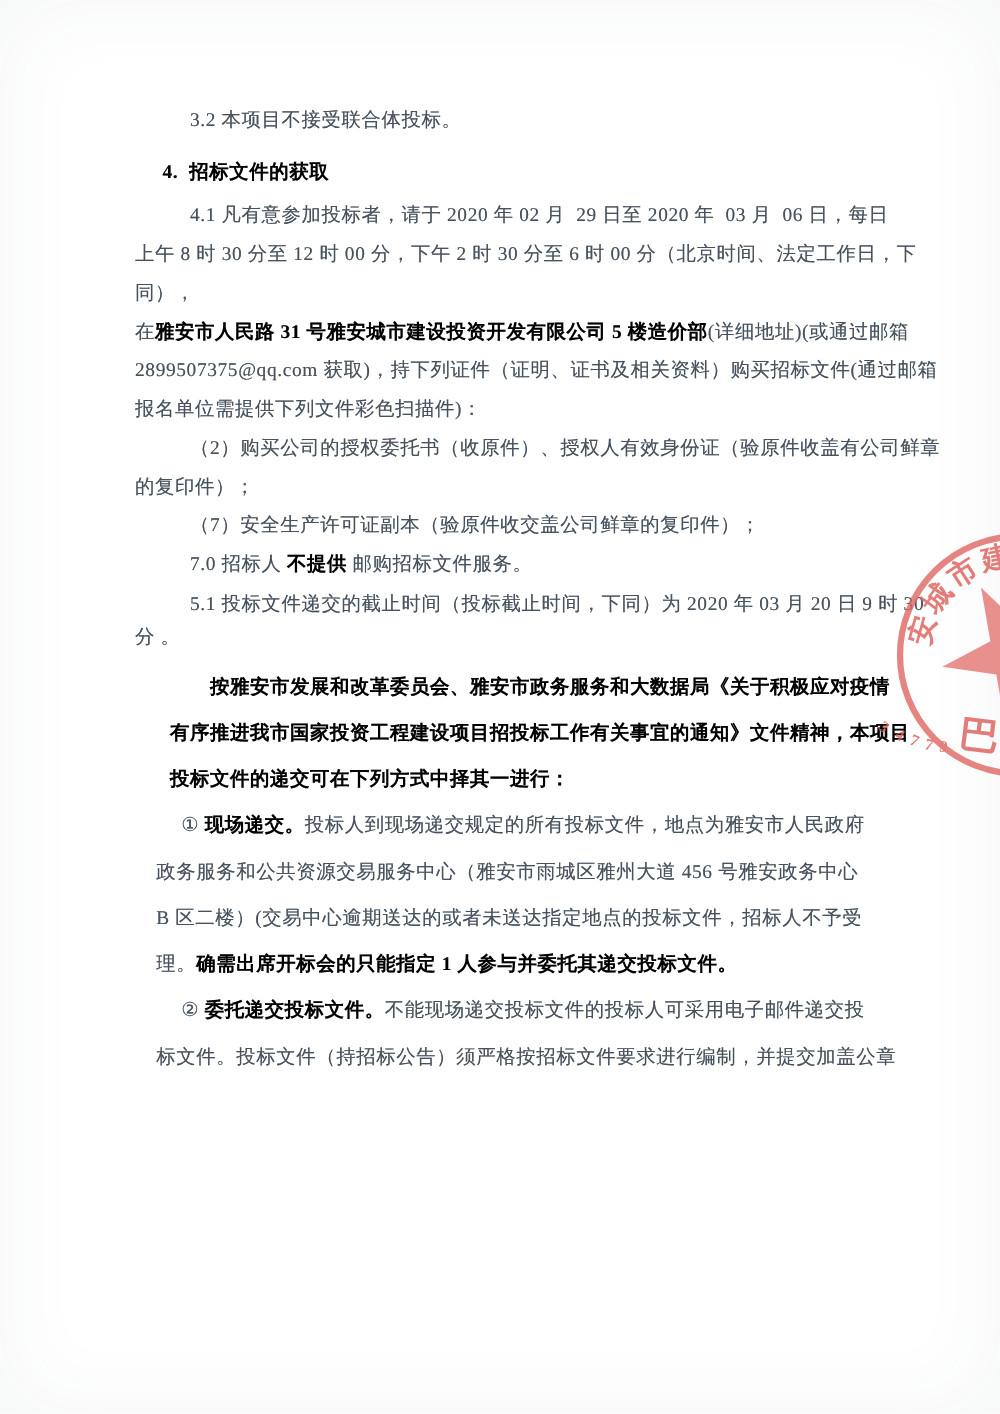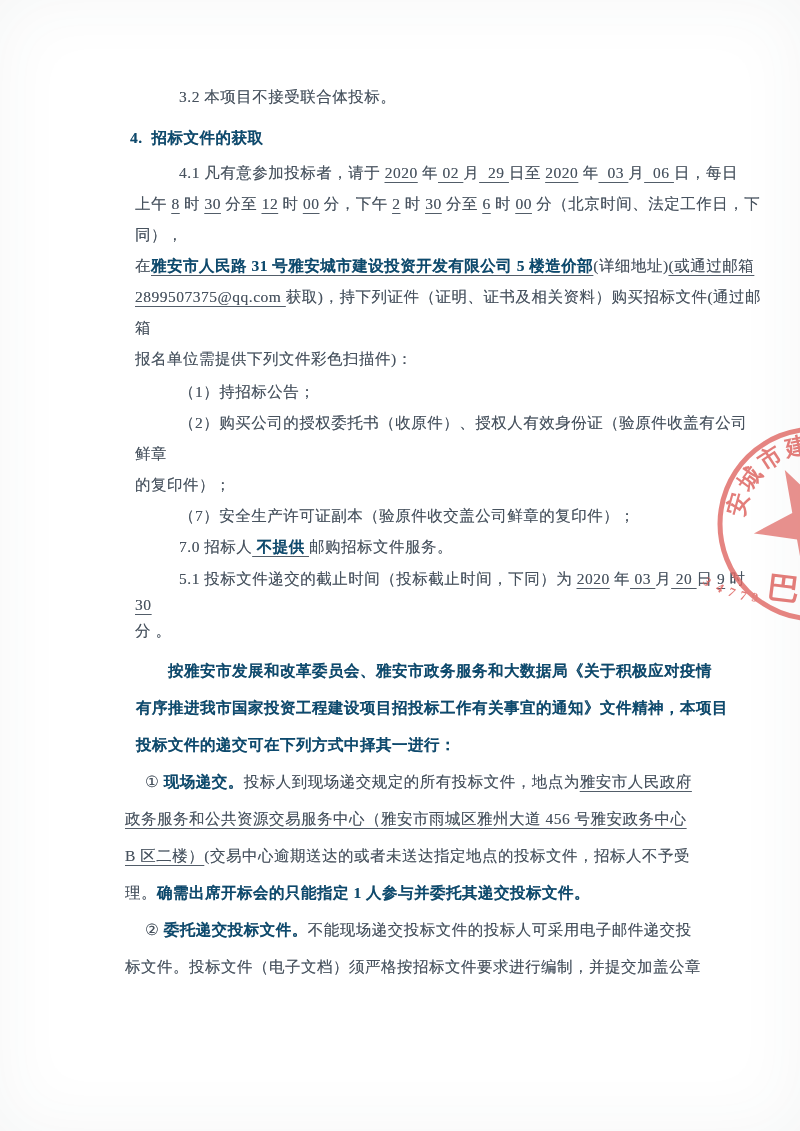--- a/index.html
+++ b/index.html
@@ -20,27 +20,26 @@
     overflow:hidden;
   }
   .para{
     margin:0;
     font-size:15.5px;
     line-height:31px;
     letter-spacing:0.5px;
     white-space:pre-wrap;
     text-shadow:0 0 0.5px rgba(71,82,94,0.55);
   }
-  .body{text-indent:44px;margin-left:27px;}
+  .body{text-indent:44px;}
   .heading{font-weight:700;margin-left:22px;color:#3e4954;}
   .block{margin-left:28px;text-indent:32px;line-height:37px;}
   .circle-item{margin-left:17px;text-indent:20px;line-height:37px;}
-  .b{font-weight:700;color:#0c4a6e;}
+  .b{font-weight:700;color:#000000;}
   .u{
-    text-decoration:underline;
     text-decoration-thickness:1.4px;
     text-underline-offset:4px;
     text-decoration-color:#525d69;
   }
   [data-name="section-4-heading"]{margin-top:10px;}
   [data-name="clause-4-1"]{margin-top:4px;}
   [data-name="item-1"]{margin-top:2px;}
   [data-name="section-5-heading"]{margin-top:2px;}
   [data-name="clause-5-1"]{margin-top:4px;line-height:26px;}
   [data-name="notice-paragraph"]{margin-top:8px;}
@@ -57,36 +56,35 @@
 
 <div class="page" data-name="document-page">
   <div data-name="document-body">
       <p class="para body" data-name="clause-3-2"><span data-name="clause-3-2-run-0">3.2 本项目不接受联合体投标。</span></p>
       <p class="para heading" data-name="section-4-heading"><span class="b" data-name="section-4-heading-run-0">4.  招标文件的获取</span></p>
       <p class="para body" data-name="clause-4-1"><span data-name="clause-4-1-run-0">4.1 凡有意参加投标者，请于 </span><span class="u" data-name="clause-4-1-run-1">2020</span><span data-name="clause-4-1-run-2"> 年</span><span class="u" data-name="clause-4-1-run-3"> 02 </span><span data-name="clause-4-1-run-4">月</span><span class="u" data-name="clause-4-1-run-5">  29 </span><span data-name="clause-4-1-run-6">日至 </span><span class="u" data-name="clause-4-1-run-7">2020</span><span data-name="clause-4-1-run-8"> 年</span><span class="u" data-name="clause-4-1-run-9">  03 </span><span data-name="clause-4-1-run-10">月</span><span class="u" data-name="clause-4-1-run-11">  06 </span><span data-name="clause-4-1-run-12">日，每日
 上午 </span><span class="u" data-name="clause-4-1-run-13">8</span><span data-name="clause-4-1-run-14"> 时 </span><span class="u" data-name="clause-4-1-run-15">30</span><span data-name="clause-4-1-run-16"> 分至 </span><span class="u" data-name="clause-4-1-run-17">12</span><span data-name="clause-4-1-run-18"> 时 </span><span class="u" data-name="clause-4-1-run-19">00</span><span data-name="clause-4-1-run-20"> 分，下午 </span><span class="u" data-name="clause-4-1-run-21">2</span><span data-name="clause-4-1-run-22"> 时 </span><span class="u" data-name="clause-4-1-run-23">30</span><span data-name="clause-4-1-run-24"> 分至 </span><span class="u" data-name="clause-4-1-run-25">6</span><span data-name="clause-4-1-run-26"> 时 </span><span class="u" data-name="clause-4-1-run-27">00</span><span data-name="clause-4-1-run-28"> 分（北京时间、法定工作日，下同），
 在</span><span class="b u" data-name="clause-4-1-run-29">雅安市人民路 31 号雅安城市建设投资开发有限公司 5 楼造价部</span><span data-name="clause-4-1-run-30">(详细地址)</span><span class="u" data-name="clause-4-1-run-31">(或通过邮箱
 2899507375@qq.com </span><span data-name="clause-4-1-run-32">获取)，持下列证件（证明、证书及相关资料）购买招标文件(通过邮箱
 报名单位需提供下列文件彩色扫描件)：</span></p>
-      <p class="para body" data-name="item-1"><span data-name="item-1-run-0">（1）持招标公告；</span></p>
       <p class="para body" data-name="item-2"><span data-name="item-2-run-0">（2）购买公司的授权委托书（收原件）、授权人有效身份证（验原件收盖有公司鲜章
 的复印件）；</span></p>
       <p class="para body" data-name="item-5"><span data-name="item-5-run-0">（7）安全生产许可证副本（验原件收交盖公司鲜章的复印件）；</span></p>
       <p class="para body" data-name="clause-4-2"><span data-name="clause-4-2-run-0">7.0 招标人</span><span class="b u" data-name="clause-4-2-run-1"> 不提供 </span><span data-name="clause-4-2-run-2">邮购招标文件服务。</span></p>
       <p class="para body" data-name="clause-5-1"><span data-name="clause-5-1-run-0">5.1 投标文件递交的截止时间（投标截止时间，下同）为 </span><span class="u" data-name="clause-5-1-run-1">2020</span><span data-name="clause-5-1-run-2"> 年</span><span class="u" data-name="clause-5-1-run-3"> 03 </span><span data-name="clause-5-1-run-4">月</span><span class="u" data-name="clause-5-1-run-5"> 20 </span><span data-name="clause-5-1-run-6">日 </span><span class="u" data-name="clause-5-1-run-7">9</span><span data-name="clause-5-1-run-8"> 时 </span><span class="u" data-name="clause-5-1-run-9">30</span><span data-name="clause-5-1-run-10">
 分 。</span></p>
       <p class="para block" data-name="notice-paragraph"><span class="b" data-name="notice-paragraph-run-0">按雅安市发展和改革委员会、雅安市政务服务和大数据局《关于积极应对疫情
 有序推进我市国家投资工程建设项目招投标工作有关事宜的通知》文件精神，本项目
 投标文件的递交可在下列方式中择其一进行：</span></p>
       <p class="para circle-item" data-name="method-1-onsite"><span data-name="method-1-onsite-run-0">① </span><span class="b" data-name="method-1-onsite-run-1">现场递交。</span><span data-name="method-1-onsite-run-2">投标人到现场递交规定的所有投标文件，地点为</span><span class="u" data-name="method-1-onsite-run-3">雅安市人民政府
 政务服务和公共资源交易服务中心（雅安市雨城区雅州大道 456 号雅安政务中心
 B 区二楼）</span><span data-name="method-1-onsite-run-4">(交易中心逾期送达的或者未送达指定地点的投标文件，招标人不予受
 理。</span><span class="b" data-name="method-1-onsite-run-5">确需出席开标会的只能指定 1 人参与并委托其递交投标文件。</span></p>
       <p class="para circle-item" data-name="method-2-delegate"><span data-name="method-2-delegate-run-0">② </span><span class="b" data-name="method-2-delegate-run-1">委托递交投标文件。</span><span data-name="method-2-delegate-run-2">不能现场递交投标文件的投标人可采用电子邮件递交投
-标文件。投标文件（电子文档）须严格按招标文件要求进行编制，并提交加盖公章</span></p>
+标文件。投标文件（持招标公告）须严格按招标文件要求进行编制，并提交加盖公章</span></p>
     </div>
 
   <svg class="stamp" data-name="company-seal-stamp" width="110" height="235" viewBox="690 405 110 235">
 
     <circle data-name="seal-ring" cx="815" cy="524" r="95" fill="none" stroke="#e06a66" stroke-width="5"></circle>
 
     <polygon data-name="seal-star-icon" points="784.8,470 792.3,512.9 753.9,533.4 797,539.5 804.7,582.4 823.8,543.3 866.9,549.3 835.7,519 854.7,479.9 816.2,500.2" fill="#e06a66" opacity="0.9"></polygon>
     <defs>
       <path id="arcTop" d="M 743.3 517.7 A 72 72 0 0 1 833.6 454.5"></path>
     </defs>

